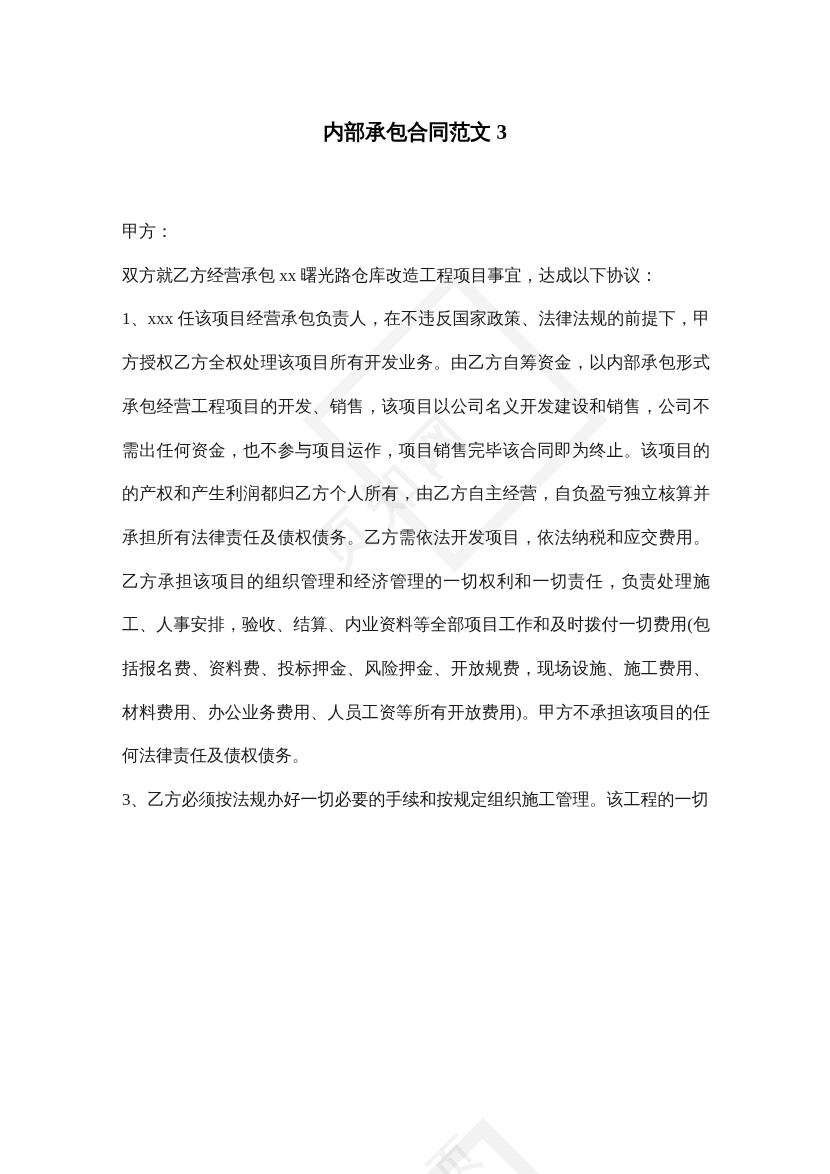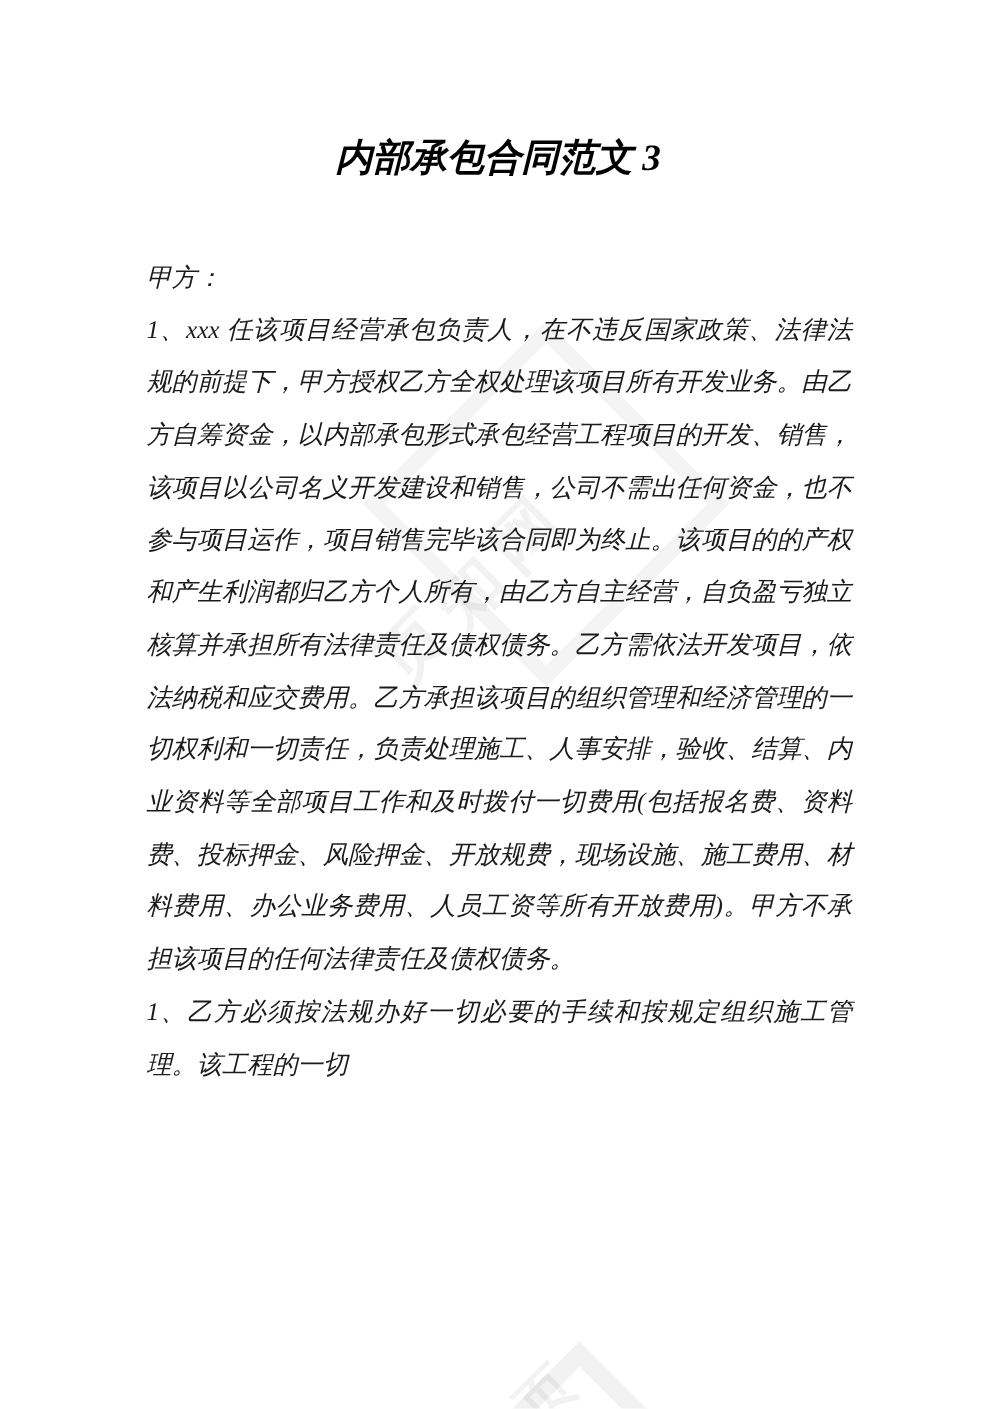--- a/index.html
+++ b/index.html
@@ -62,33 +62,31 @@
     color: rgba(0, 0, 0, 0.05);
     transform: rotate(-45deg);
   }
   
   .title {
     position: relative;
     z-index: 1;
     margin: 110px 0 0 0;
     padding: 0;
     text-align: center;
-    font-size: 31px;
+    font-size: 21px;
     line-height: 44px;
     font-weight: bold;
     color: #000000;
-    font-style: italic;
   }
   .content {
     position: relative;
     z-index: 1;
     margin: 56px 120px 0 122px; 
-    font-size: 21px;
+    font-size: 17px;
     line-height: 43.7px;
-    font-style: italic;
   }
   .content p {
     margin: 0;
     padding: 0;
     text-align: justify;
     text-justify: inter-ideograph;
   }
 </style>
 </head>
 <body>
@@ -102,17 +100,18 @@
 
   <div class="wm">
     <div class="wm-diamond bottom"></div>
     <div class="wm-char">页</div>
   </div>
 
   <h1 class="title">内部承包合同范文 3</h1>
 
   <div class="content">
     <p>甲方：</p>
+    <p>双方就乙方经营承包 xx 曙光路仓库改造工程项目事宜，达成以下协议：</p>
     <p>1、xxx 任该项目经营承包负责人，在不违反国家政策、法律法规的前提下，甲方授权乙方全权处理该项目所有开发业务。由乙方自筹资金，以内部承包形式承包经营工程项目的开发、销售，该项目以公司名义开发建设和销售，公司不需出任何资金，也不参与项目运作，项目销售完毕该合同即为终止。该项目的的产权和产生利润都归乙方个人所有，由乙方自主经营，自负盈亏独立核算并承担所有法律责任及债权债务。乙方需依法开发项目，依法纳税和应交费用。乙方承担该项目的组织管理和经济管理的一切权利和一切责任，负责处理施工、人事安排，验收、结算、内业资料等全部项目工作和及时拨付一切费用(包括报名费、资料费、投标押金、风险押金、开放规费，现场设施、施工费用、材料费用、办公业务费用、人员工资等所有开放费用)。甲方不承担该项目的任何法律责任及债权债务。</p>
-    <p>1、乙方必须按法规办好一切必要的手续和按规定组织施工管理。该工程的一切</p>
+    <p>3、乙方必须按法规办好一切必要的手续和按规定组织施工管理。该工程的一切</p>
   </div>
 
 </div>
 
 </body></html>

